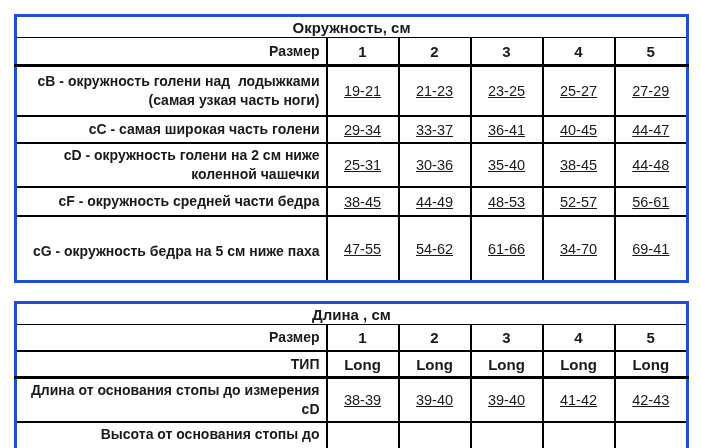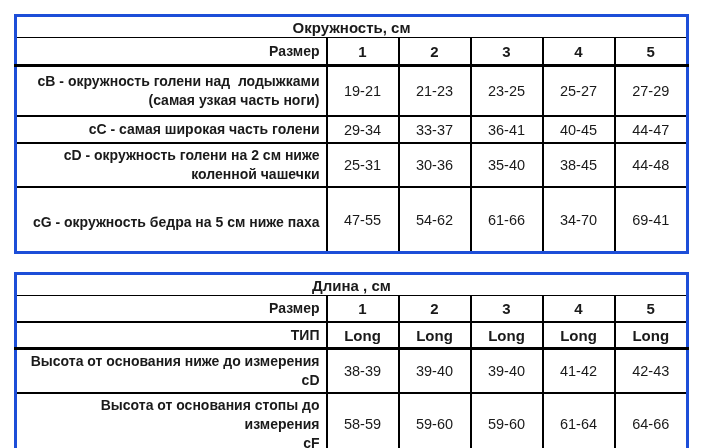--- a/index.html
+++ b/index.html
@@ -49,20 +49,21 @@
     font-weight: 700;
     font-size: 15px;
     text-align: center;
     padding: 1px 2px;
   }
   .val {
     font-weight: 400;
     font-size: 14.5px;
     text-align: center;
     padding: 1px 2px;
+    text-decoration: underline;
   }
   .vb {
     vertical-align: bottom;
     padding-bottom: 19px;
   }
   
   .t1 .rt td { height: 18px; }
   .t1 .rs td { height: 22px; }
   .t1 .r0 td { height: 44px; }
   .t1 .r1 td { height: 21px; }
@@ -127,20 +128,28 @@
       </tr>
       <tr class="r2">
         <td class="lbl">cD - окружность голени на 2 см ниже
 коленной чашечки</td>
         <td class="val">25-31</td>
         <td class="val">30-36</td>
         <td class="val">35-40</td>
         <td class="val">38-45</td>
         <td class="val">44-48</td>
       </tr>
+      <tr class="r3">
+        <td class="lbl">cF - окружность средней части бедра</td>
+        <td class="val">38-45</td>
+        <td class="val">44-49</td>
+        <td class="val">48-53</td>
+        <td class="val">52-57</td>
+        <td class="val">56-61</td>
+      </tr>
       <tr class="r4">
         <td class="lbl vb">cG - окружность бедра на 5 см ниже паха</td>
         <td class="val">47-55</td>
         <td class="val">54-62</td>
         <td class="val">61-66</td>
         <td class="val">34-70</td>
         <td class="val">69-41</td>
       </tr>
     </tbody>
   </table>
@@ -168,21 +177,21 @@
       </tr>
       <tr class="rp">
         <td class="lbl">ТИП</td>
         <td class="num">Long</td>
         <td class="num">Long</td>
         <td class="num">Long</td>
         <td class="num">Long</td>
         <td class="num">Long</td>
       </tr>
       <tr class="r0">
-        <td class="lbl">Высота от основания ниже до измерения
+        <td class="lbl">Длина от основания стопы до измерения
 cD</td>
         <td class="val">38-39</td>
         <td class="val">39-40</td>
         <td class="val">39-40</td>
         <td class="val">41-42</td>
         <td class="val">42-43</td>
       </tr>
       <tr class="r1">
         <td class="lbl">Высота от основания стопы до измерения
 cF</td>

